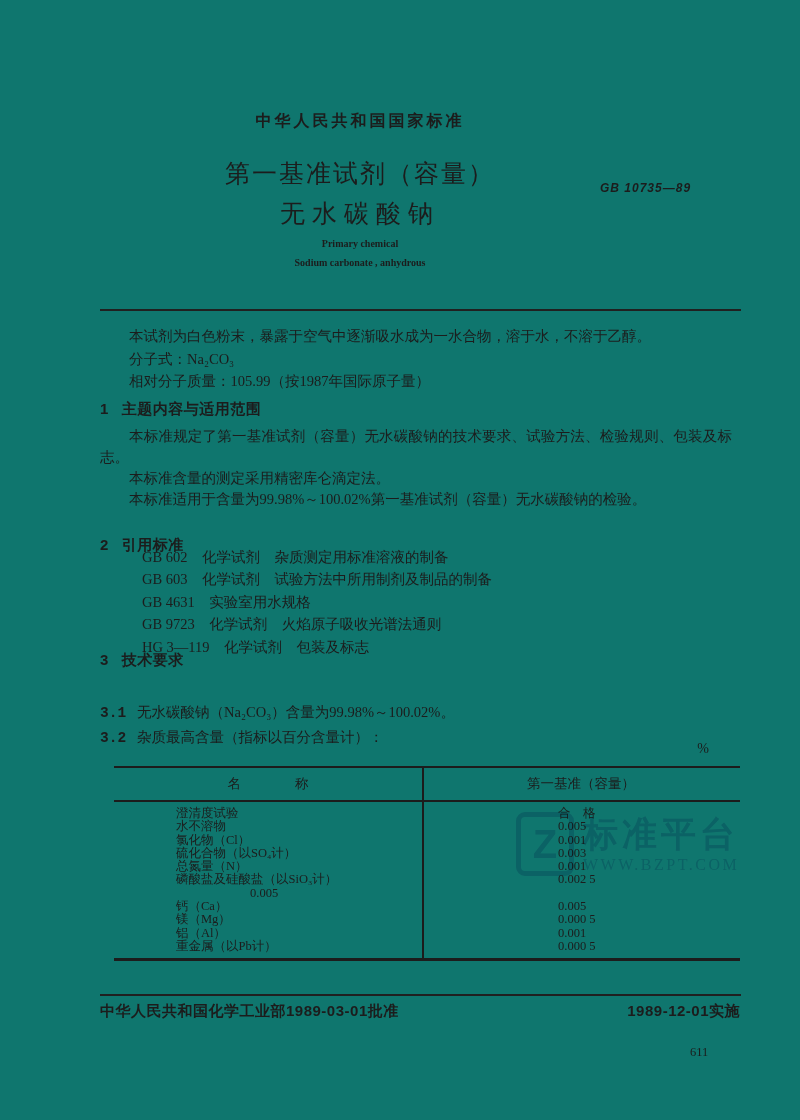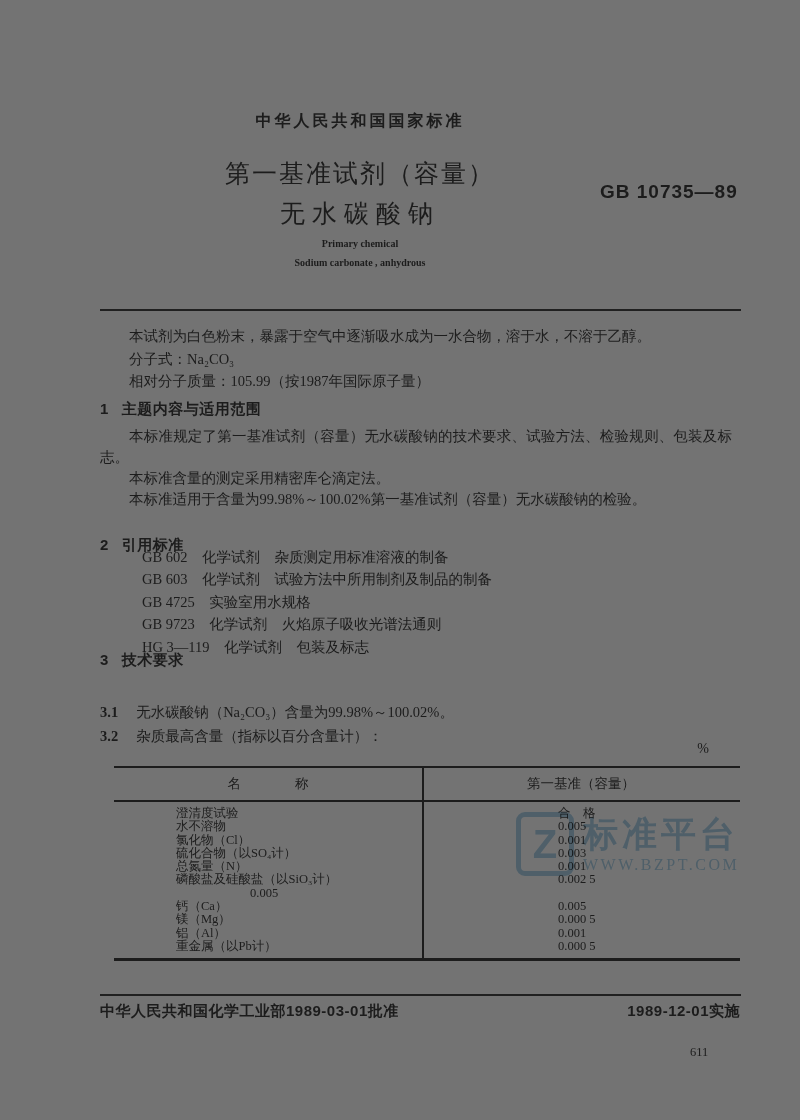--- a/index.html
+++ b/index.html
@@ -1,40 +1,41 @@
 <!DOCTYPE html>
 <html><head>
 <meta charset="utf-8">
 <style>
   html,body{margin:0;padding:0;background:#e8e8e8;}
   .page{
     position:relative;
     width:800px;height:1120px;
     margin:0 auto;
-    background:#737373;
+    background:#0f766e;
     color:#1c1c1c;
     font-family:"Liberation Serif", serif;
     overflow:hidden;
   }
   
   .std-label{
     position:absolute;left:100px;top:111px;width:520px;
     text-align:center;font-size:16px;font-weight:bold;letter-spacing:3px;
     font-family:"Liberation Sans", sans-serif;
   }
   .title-cn{
     position:absolute;left:100px;width:520px;text-align:center;
     font-weight:normal;font-family:"Liberation Sans", sans-serif;
   }
   .title-cn.l1{top:157px;font-size:25px;letter-spacing:2px;}
   .title-cn.l2{top:197px;font-size:25px;letter-spacing:7px;}
   .gb-code{
     position:absolute;left:600px;top:181px;
-    font-size:19px;font-weight:bold;letter-spacing:1px;
+    font-size:12px;font-weight:bold;letter-spacing:1px;
     font-family:"Liberation Sans", sans-serif;
+    font-style:italic;
   }
   .title-en{
     position:absolute;left:100px;width:520px;text-align:center;
     font-weight:bold;font-size:10px;font-family:"Liberation Serif", serif;
   }
   .title-en.l1{top:238px;}
   .title-en.l2{top:257px;}
   .rule{position:absolute;left:100px;width:641px;height:2px;background:#202020;}
   .rule.top{top:309px;}
   .rule.footer{top:994px;}
@@ -48,21 +49,21 @@
   }
   .sec-heading .num{margin-right:13px;}
   .sec-heading.s1{top:400px;}
   .sec-heading.s2{top:518px;margin-top:18px;}
   .sec-heading.s3{top:651px;}
   .sec1-body{position:absolute;left:100px;top:426px;width:632px;font-size:14.5px;line-height:21px;}
   .sec1-body p{margin:0;text-indent:29px;}
   .sec1-body p.just{text-align:justify;}
   .refs{position:absolute;left:142px;top:546px;font-size:14.5px;line-height:22.4px;}
   .sec3-items{position:absolute;left:100px;top:701px;font-size:14.5px;line-height:23.5px;}
-  .sec3-items .inum{font-weight:bold;font-family:Liberation Serif, serif;margin-right:18px;}
+  .sec3-items .inum{font-weight:bold;font-family:Liberation Mono, monospace;margin-right:11px;}
   .unit-label{position:absolute;left:688px;top:741px;width:30px;text-align:center;font-size:14px;}
   
   .doc-table{
     position:absolute;left:114px;top:766px;width:626px;
     border-top:2.5px solid #1c1c1c;border-bottom:3px solid #1c1c1c;
   }
   .v-divider{position:absolute;left:308px;top:0;bottom:0;width:2px;background:#1c1c1c;}
   .t-head{display:flex;height:32px;border-bottom:2px solid #1c1c1c;align-items:center;font-size:13.5px;}
   .t-head .hc1{width:308px;text-align:center;box-sizing:border-box;}
   .t-head .hc2{flex:1;text-align:center;}
@@ -120,21 +121,21 @@
     <p>本标准含量的测定采用精密库仑滴定法。</p>
     <p>本标准适用于含量为99.98%～100.02%第一基准试剂（容量）无水碳酸钠的检验。</p>
   </div>
 
   <div class="sec-heading s2">
     <span class="num">2</span><span>引用标准</span>
   </div>
   <div class="refs">
     <div>GB 602　化学试剂　杂质测定用标准溶液的制备</div>
     <div>GB 603　化学试剂　试验方法中所用制剂及制品的制备</div>
-    <div>GB 4725　实验室用水规格</div>
+    <div>GB 4631　实验室用水规格</div>
     <div>GB 9723　化学试剂　火焰原子吸收光谱法通则</div>
     <div>HG 3—119　化学试剂　包装及标志</div>
   </div>
 
   <div class="sec-heading s3">
     <span class="num">3</span><span>技术要求</span>
   </div>
   <div class="sec3-items">
     <div>
       <span class="inum">3.1</span><span>无水碳酸钠（Na₂CO₃）含量为99.98%～100.02%。</span>

